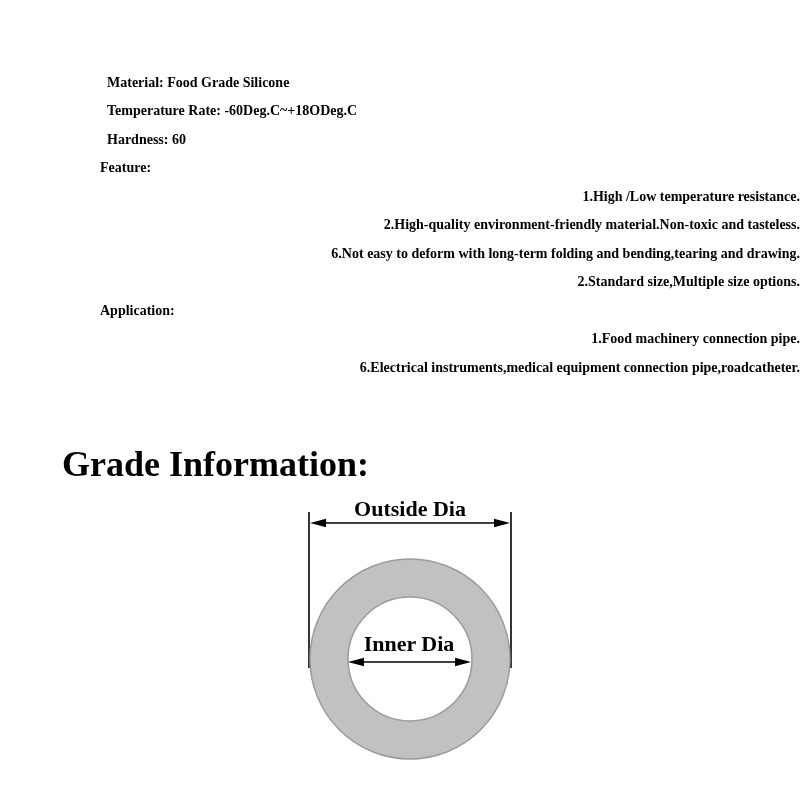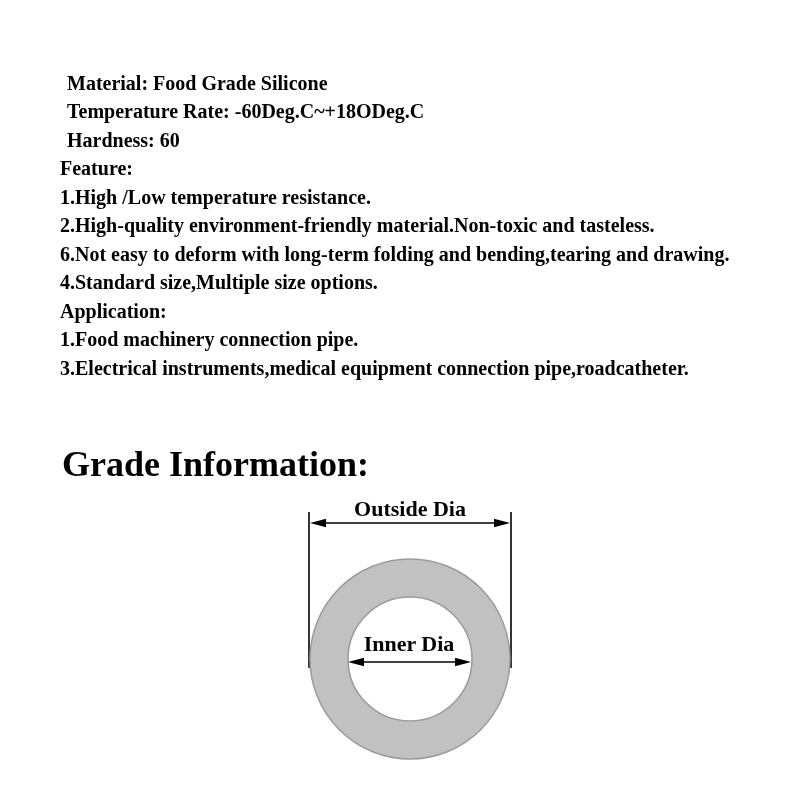--- a/index.html
+++ b/index.html
@@ -25,28 +25,29 @@
     line-height: 1.12;
     white-space: nowrap;
   }
   .specs {
     position: absolute;
     left: 0;
     top: 69px;
     width: 800px;
   }
   .ln {
-    font-size: 20px;
+    font-size: 14px;
     font-weight: bold;
     line-height: 28.45px;
     white-space: nowrap;
+    margin-left: 40px;
   }
   .ln.lbl  { padding-left: 67px; }  
   .ln.head { padding-left: 60px; }  
-  .ln.num  { padding-left: 60px; }  
+  .ln.num  { padding-left: 60px; text-align: right; }  
   .size-heading {
     position: absolute;
     left: 62px;
     top: 414px;
     font-size: 36px;
     font-weight: bold;
     line-height: 1.12;
     white-space: nowrap;
   }
   .diagram {
@@ -69,24 +70,24 @@
 
 
   <div class="specs">
     <div class="ln lbl">Material: Food Grade Silicone</div>
     <div class="ln lbl">Temperature Rate: -60Deg.C~+18ODeg.C</div>
     <div class="ln lbl">Hardness: 60</div>
     <div class="ln head">Feature:</div>
     <div class="ln num">1.High /Low temperature resistance.</div>
     <div class="ln num">2.High-quality environment-friendly material.Non-toxic and tasteless.</div>
     <div class="ln num">6.Not easy to deform with long-term folding and bending,tearing and drawing.</div>
-    <div class="ln num">4.Standard size,Multiple size options.</div>
+    <div class="ln num">2.Standard size,Multiple size options.</div>
     <div class="ln head">Application:</div>
     <div class="ln num">1.Food machinery connection pipe.</div>
-    <div class="ln num">3.Electrical instruments,medical equipment connection pipe,roadcatheter.</div>
+    <div class="ln num">6.Electrical instruments,medical equipment connection pipe,roadcatheter.</div>
   </div>
 
   <h2 class="size-heading">Grade Information:</h2>
 
   <svg class="diagram" viewBox="0 0 800 330" xmlns="http://www.w3.org/2000/svg">
 
     <line x1="309" y1="42" x2="309" y2="198" stroke-width="1.6" stroke="#000000"></line>
     <line x1="511" y1="42" x2="511" y2="198" stroke-width="1.6" stroke="#000000"></line>
 
     <line x1="322" y1="53" x2="498" y2="53" stroke-width="1.6" stroke="#000000"></line>

